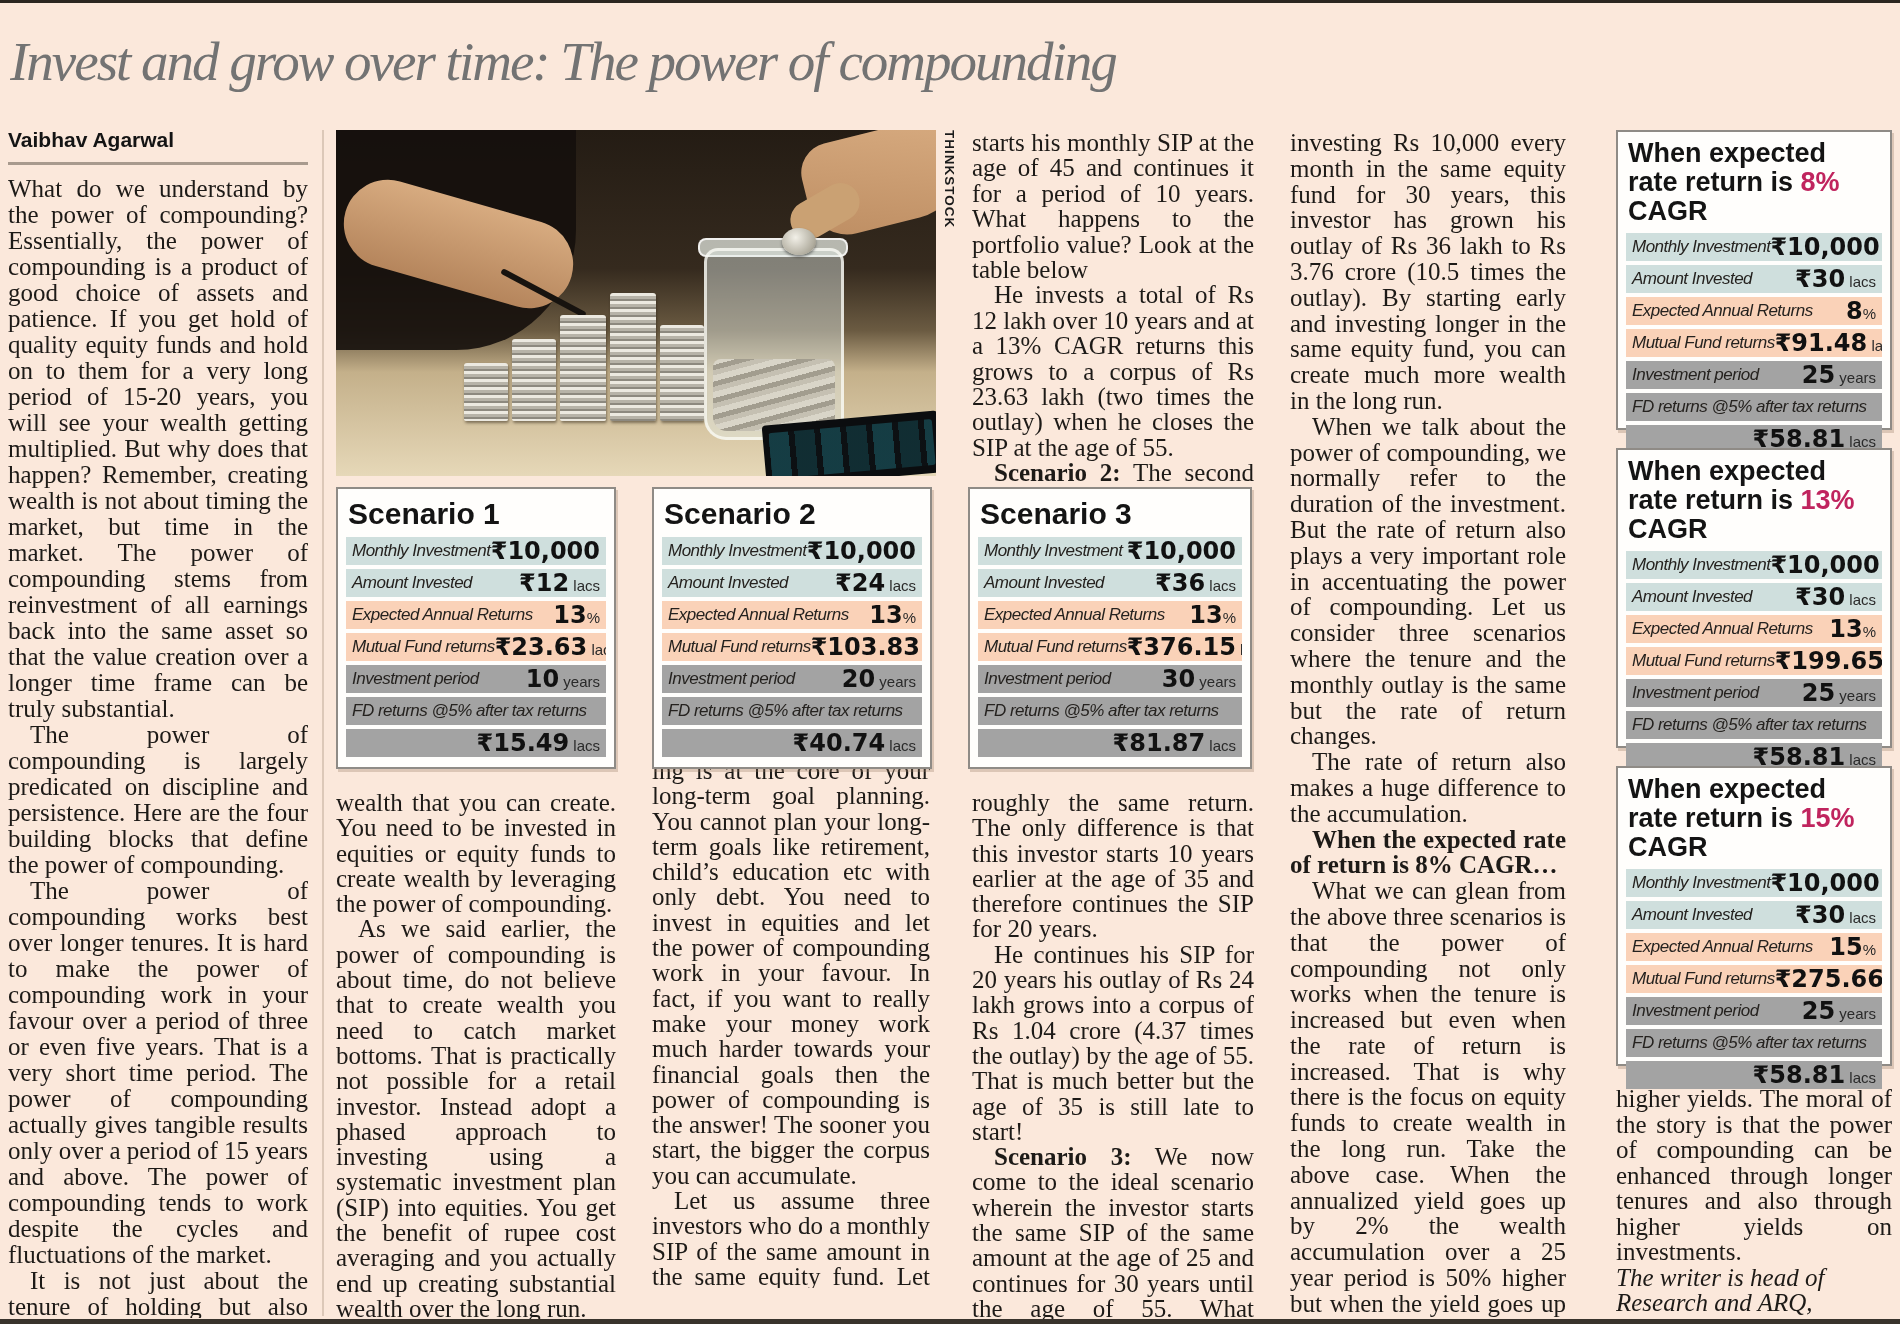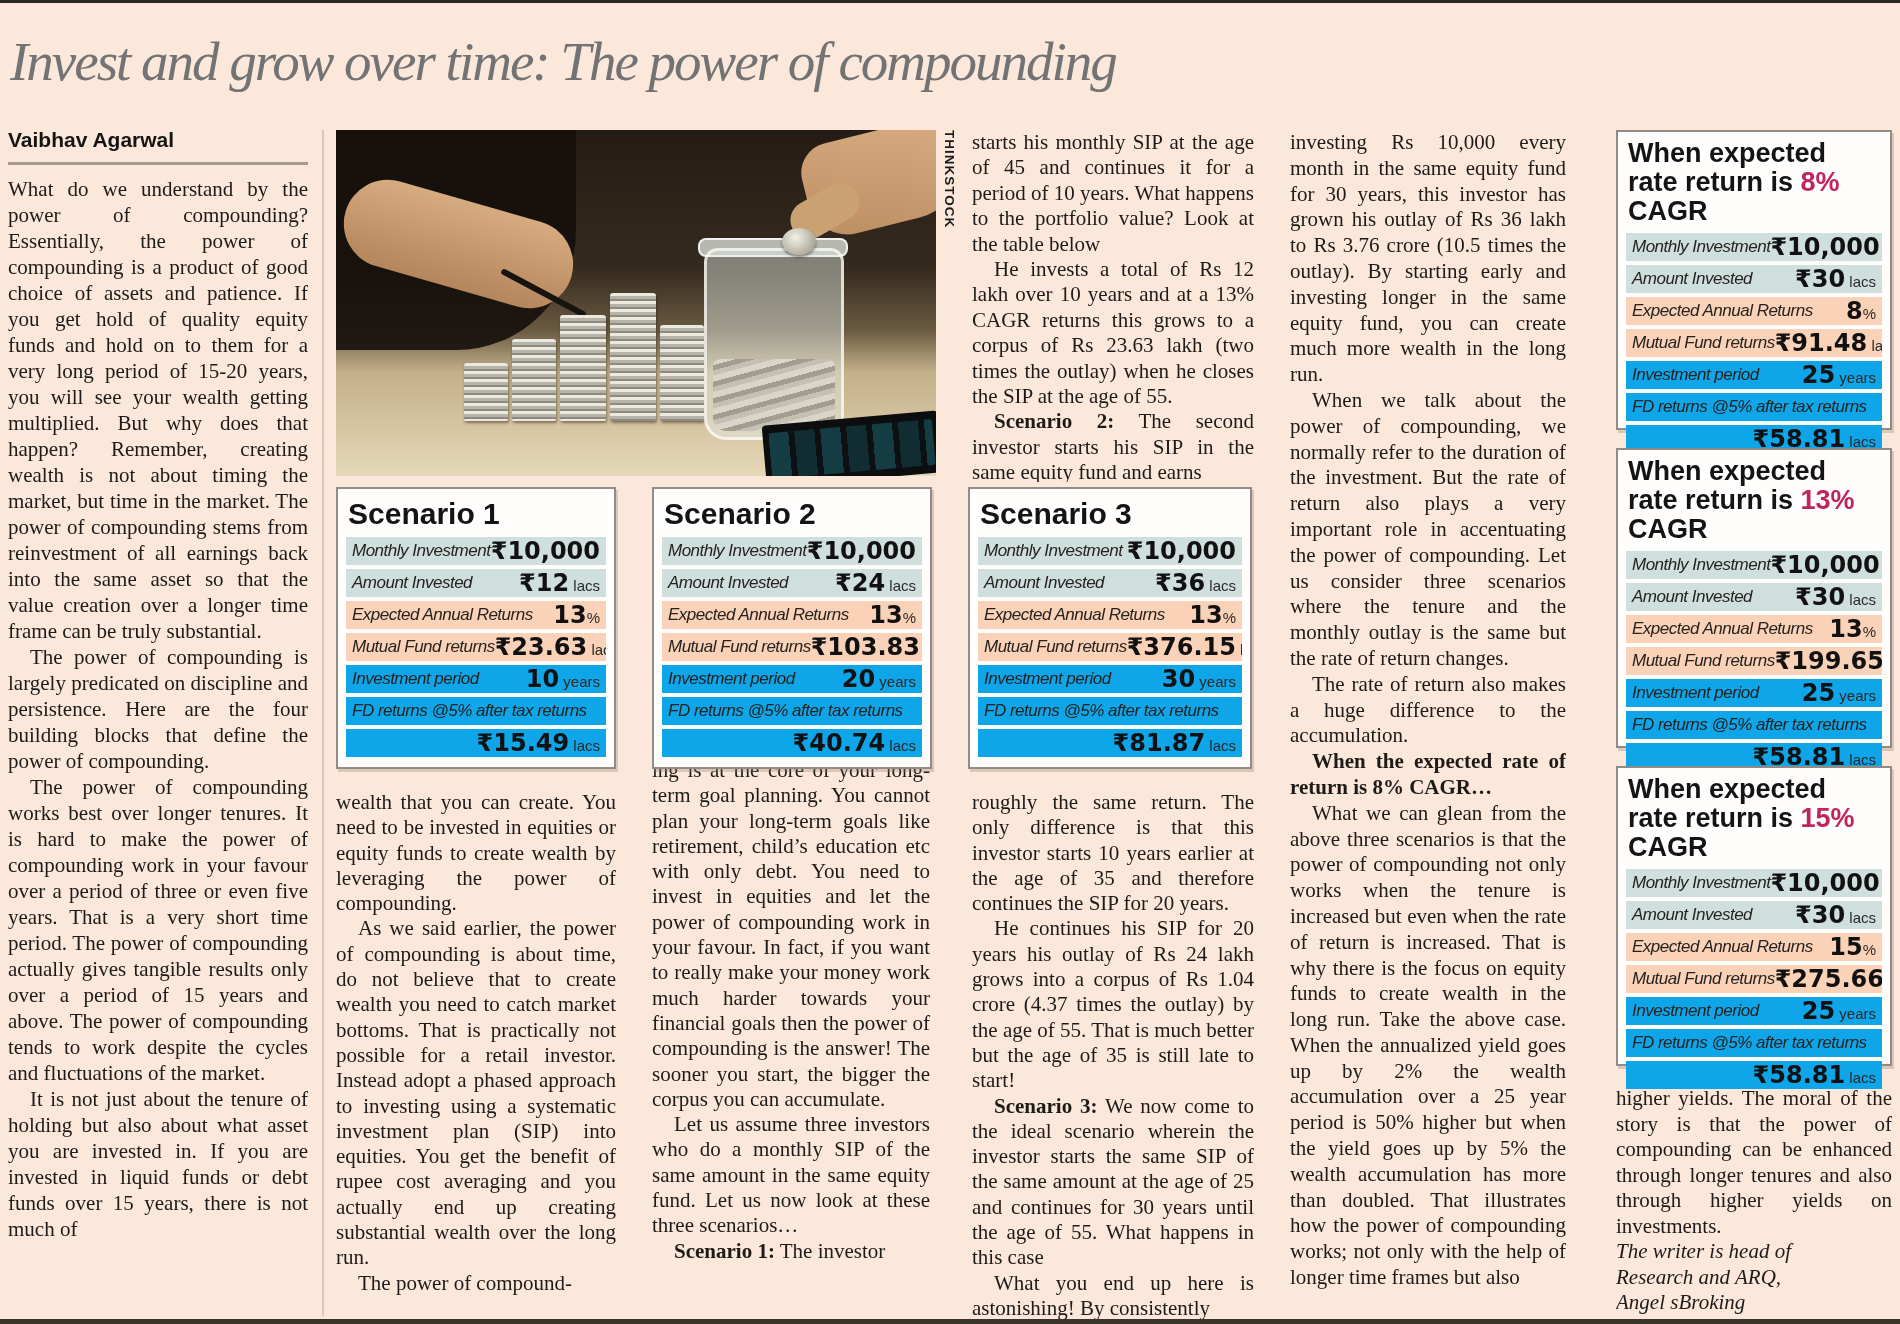--- a/index.html
+++ b/index.html
@@ -7,21 +7,21 @@
         font-family:"Liberation Serif",serif;color:#1d1a17;}
   .toprule{position:absolute;left:0;top:0;width:1900px;height:3px;background:#2b2620;}
   .botrule{position:absolute;left:0;bottom:0;width:1900px;height:5px;background:#39332c;}
   .headline{position:absolute;left:10px;top:6px;width:1886px;white-space:nowrap;overflow:hidden;
             font-family:"Liberation Serif",serif;font-style:italic;font-weight:400;
             font-size:55px;letter-spacing:-2px;color:#737373;margin-top:24px;}
   .byline{position:absolute;left:8px;top:128px;font-family:"Liberation Sans",sans-serif;
           font-weight:bold;font-size:21px;color:#141414;}
   .byrule{position:absolute;left:8px;top:162px;width:300px;height:3px;background:#a89a8e;}
   .vdiv{position:absolute;left:322px;top:130px;width:2px;height:1186px;background:#dcc8b8;}
-  .colp{position:absolute;overflow:hidden;font-size:21px;line-height:26px;}
+  .colp{position:absolute;overflow:hidden;font-size:25px;line-height:26px;}
   .colp p{margin:0;text-align:justify;}
   .colp p.ind{text-indent:22px;}
   #col1{left:8px;top:176px;width:300px;height:1142px;}
   #col2{left:336px;top:790px;width:280px;height:530px;line-height:25.3px;}
   #col3{left:652px;top:758px;width:278px;height:530px;line-height:25.3px;}
   #col4t{left:972px;top:130px;width:282px;height:352px;line-height:25.4px;}
   #col4b{left:972px;top:790px;width:282px;height:530px;line-height:25.3px;}
   #col5{left:1290px;top:130px;width:276px;height:1188px;line-height:25.8px;}
   #tail{left:1616px;top:1086px;width:276px;height:232px;line-height:25.5px;}
   .sig{text-align:right;font-style:italic;}
@@ -35,21 +35,21 @@
   .ctitle{font-weight:bold;font-size:27px;line-height:29px;color:#141414;margin:1px 0 7px 2px;}
   .rate{color:#c0245e;}
   .row{display:flex;justify-content:space-between;align-items:center;height:28px;
        margin-top:4px;padding:0 6px;overflow:hidden;}
   .row .lbl{font-style:italic;font-size:17px;letter-spacing:-0.5px;color:#25221f;white-space:nowrap;}
   .row .v{white-space:nowrap;}
   .row .v b{font-family:"DejaVu Sans",sans-serif;font-weight:bold;font-size:24px;color:#111;}
   .row .v .u{font-size:15px;color:#2a2a2a;}
   .teal{background:#cfdfdd;}
   .peach{background:#fad2b8;}
-  .blue{background:#0ea5e9;}
+  .blue{background:#a3a3a3;}
   
   .photo{position:absolute;left:336px;top:130px;width:600px;height:346px;overflow:hidden;
          background:linear-gradient(180deg,#241c14 0%,#352a1e 40%,#6b5b42 58%,#c4b08a 70%,#e6d8b8 100%);}
   .ph-person{position:absolute;left:-60px;top:-30px;width:300px;height:250px;background:#15100c;
              border-radius:0 0 120px 0;opacity:.9;}
   .ph-arm{position:absolute;left:5px;top:70px;width:235px;height:88px;background:linear-gradient(180deg,#d7ab80,#b5855c);
           border-radius:44px;transform:rotate(16deg);}
   .ph-pen{position:absolute;left:160px;top:160px;width:95px;height:6px;background:#17130f;transform:rotate(28deg);border-radius:3px;}
   .stack{position:absolute;bottom:55px;border-radius:3px 3px 2px 2px;
          background:repeating-linear-gradient(180deg,#ece9e0 0 3px,#b7b3a8 3px 6px,#8d897f 6px 8px);

